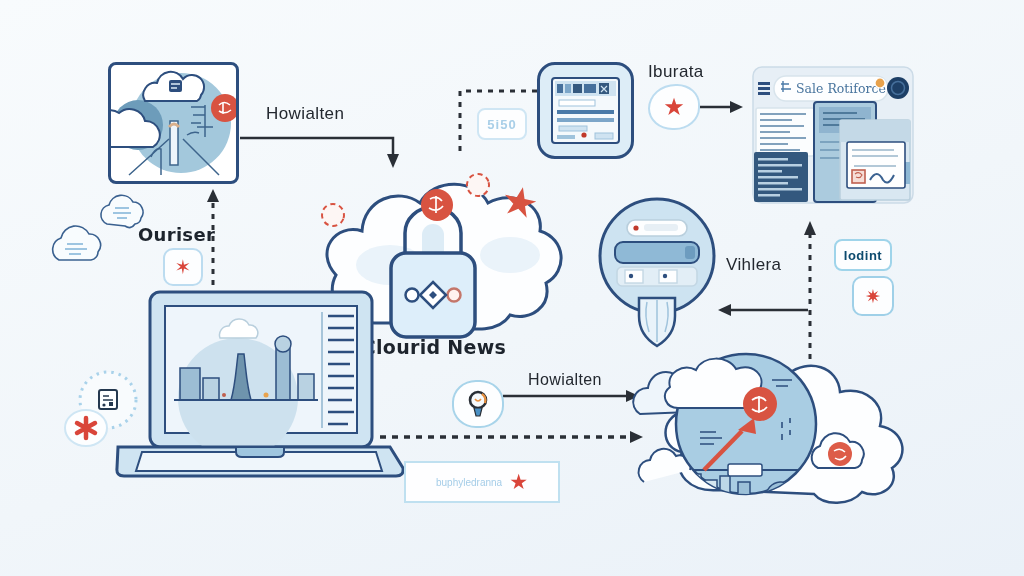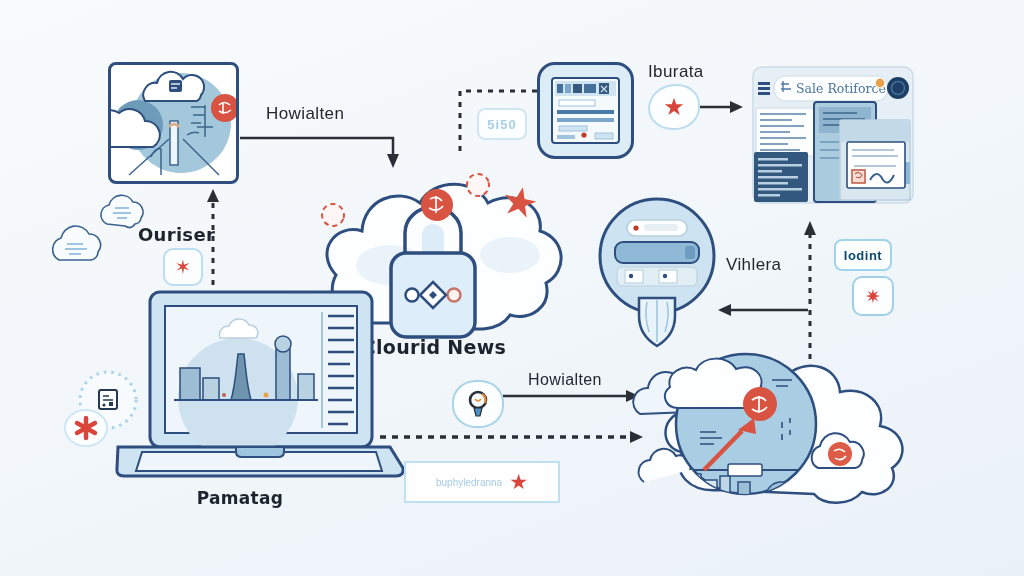--- a/index.html
+++ b/index.html
@@ -226,21 +226,20 @@
       <circle cx="116" cy="109" r="2" fill="#c0604f"></circle>
     </g>
     <path d="M214,26 V142" stroke="#8fb4cf" stroke-width="1.5"></path>
     <g stroke="#2d4e7e" stroke-width="2.6">
       <path d="M220,30 h26 M220,42 h26 M220,54 h26 M220,66 h26 M220,78 h22 M220,90 h26 M220,102 h26 M220,114 h24 M220,126 h26 M220,138 h20"></path>
     </g>
     <path d="M10,161 H282 L295,182 Q296,190 288,190 H16 Q8,190 9,182 Z" fill="#cfe4f2" stroke="#2d4e7e" stroke-width="3"></path>
     <path d="M34,166 H268 L274,185 H28 Z" fill="#eff6fb" stroke="#2d4e7e" stroke-width="2"></path>
     <path d="M128,161 h48 v5 q0,5 -6,5 h-36 q-6,0 -6,-5 z" fill="#9fc6df" stroke="#2d4e7e" stroke-width="2"></path>
   </svg>
-  <div class="abs lbl-bold" style="left:165px;top:488px;width:150px;text-align:center;font-size:17px">Pamatag</div>
 
   <svg class="abs" style="left:56px;top:362px" width="104" height="96" viewBox="0 0 104 96">
     <circle cx="52" cy="38" r="28" fill="#f8fbfd" stroke="#a9d2ea" stroke-width="3" stroke-dasharray="2.5,5"></circle>
     <rect x="43" y="28" width="18" height="19" rx="2" fill="#fdfeff" stroke="#24384f" stroke-width="2"></rect>
     <path d="M47,34 h6 M47,38 h10" stroke="#24384f" stroke-width="1.5"></path>
     <rect x="53" y="40" width="4" height="4" fill="#24384f"></rect>
     <circle cx="48" cy="43" r="1.6" fill="#24384f"></circle>
     <ellipse cx="30" cy="66" rx="21" ry="18" fill="#fdfeff" stroke="#cfe6f4" stroke-width="2"></ellipse>
     <g stroke="#d9453a" stroke-width="4.5" stroke-linecap="round">
       <path d="M30,56 V76 M21,61 L39,71 M39,61 L21,71"></path>

